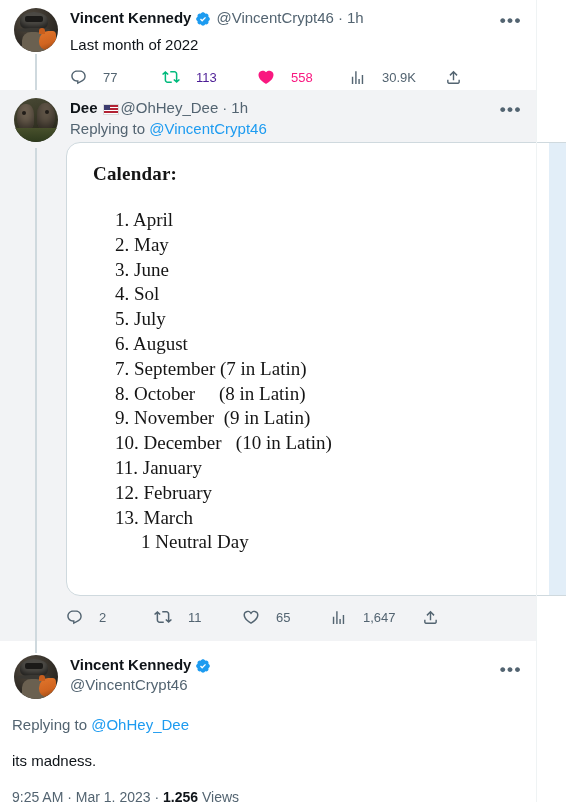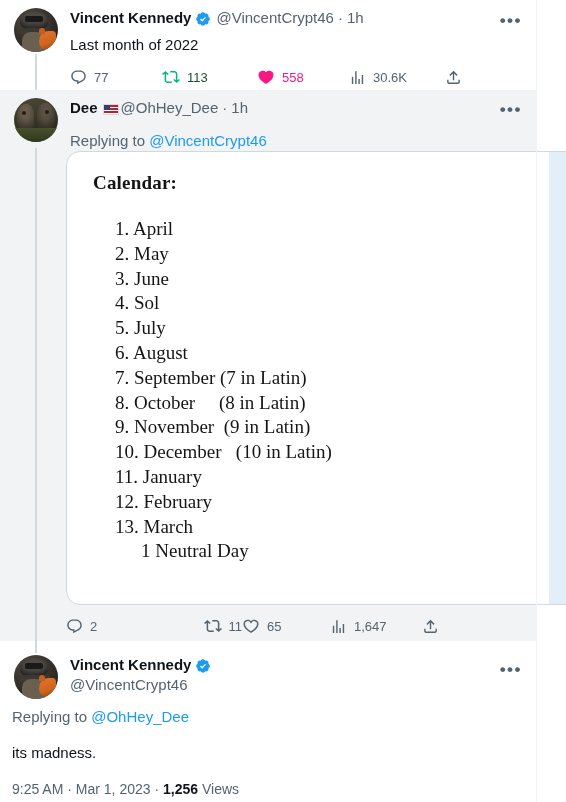--- a/index.html
+++ b/index.html
@@ -161,21 +161,21 @@
   .tweet-text {
     font-size: 15px;
     line-height: 20px;
     color: #0f1419;
     margin-top: 7px;
   }
   .replying {
     font-size: 15px;
     line-height: 20px;
     color: #536471;
-    margin-top: 13px;
+    margin-top: 1px;
   }
   .link { color: #1d9bf0; text-decoration: none; }
 
   .more-btn {
     position: absolute;
     right: 14px;
     color: #536471;
     font-size: 17px;
     letter-spacing: 1.5px;
     line-height: 1;
@@ -188,21 +188,21 @@
     display: flex;
     align-items: center;
     height: 32px;
     margin-top: 4px;
     font-size: 13px;
     color: #536471;
   }
   .act {
     display: flex;
     align-items: center;
-    gap: 7px;
+    gap: 16px;
     cursor: pointer;
   }
   .act .num { font-size: 13px; }
   .act svg { display: block; }
 
   
   .img-card {
     position: relative;
     box-sizing: border-box;
     border: 1px solid #cfd9de;
@@ -307,37 +307,37 @@
               </svg>
           </span>
           <span class="num">77</span>
         </div>
         <div class="act" style="width:95px;">
           <span>
             <svg width="18" height="18" viewBox="0 0 24 24">
                 <path fill="#00ba7c" d="M4.5 3.88l4.432 4.14-1.364 1.46L5.5 7.55V16c0 1.1.896 2 2 2H13v2H7.5c-2.209 0-4-1.79-4-4V7.55L1.432 9.48.068 8.02 4.5 3.88zM16.5 6H11V4h5.5c2.209 0 4 1.79 4 4v8.45l2.068-1.93 1.364 1.46-4.432 4.14-4.432-4.14 1.364-1.46 2.068 1.93V8c0-1.1-.896-2-2-2z"></path>
               </svg>
           </span>
-          <span class="num" style="color:#14532d;">113</span>
+          <span class="num" style="color:#4c1d95;">113</span>
         </div>
         <div class="act" style="width:92px;">
           <span>
             <svg width="18" height="18" viewBox="0 0 24 24">
                 <path fill="#f91880" d="M20.884 13.19c-1.351 2.48-4.001 5.12-8.379 7.67l-.503.3-.504-.3c-4.379-2.55-7.029-5.19-8.382-7.67-1.36-2.5-1.41-4.86-.514-6.67.887-1.79 2.647-2.91 4.601-3.01 1.651-.09 3.368.56 4.798 2.01 1.429-1.45 3.146-2.1 4.796-2.01 1.954.1 3.714 1.22 4.601 3.01.896 1.81.846 4.17-.514 6.67z"></path>
               </svg>
           </span>
           <span class="num" style="color:#f91880;">558</span>
         </div>
         <div class="act" style="width:96px;">
           <span>
             <svg width="17" height="17" viewBox="0 0 24 24">
                 <path fill="#536471" d="M8.75 21V3h2v18h-2zM18 21V8.5h2V21h-2zM4 21l.004-10h2L6 21H4zm9.248 0v-7h2v7h-2z"></path>
               </svg>
           </span>
-          <span class="num">30.6K</span>
+          <span class="num">30.9K</span>
         </div>
         <div class="act">
           <span>
             <svg width="17" height="17" viewBox="0 0 24 24">
                 <path fill="#536471" d="M12 2.59l5.7 5.7-1.41 1.42L13 6.41V16h-2V6.41l-3.3 3.3-1.41-1.42L12 2.59zM21 15l-.02 3.51c0 1.38-1.12 2.49-2.5 2.49H5.5C4.11 21 3 19.88 3 18.5V15h2v3.5c0 .28.22.5.5.5h12.98c.28 0 .5-.22.5-.5L19 15h2z"></path>
               </svg>
           </span>
         </div>
       </div>
     </div>
@@ -399,21 +399,21 @@
 
   <div class="actions" style="margin-left:54px; margin-top:5px;">
     <div class="act" style="width:88px;">
       <span>
         <svg width="17" height="17" viewBox="0 0 24 24">
             <path fill="#536471" d="M1.751 10c0-4.42 3.584-8 8.005-8h4.366c4.49 0 8.129 3.64 8.129 8.13 0 2.96-1.607 5.68-4.196 7.11l-8.054 4.46v-3.69h-.067c-4.49.1-8.183-3.51-8.183-8.01zm8.005-6c-3.317 0-6.005 2.69-6.005 6 0 3.37 2.77 6.08 6.138 6.01l.351-.01h1.761v2.3l5.087-2.81c1.951-1.08 3.163-3.13 3.163-5.36 0-3.39-2.744-6.13-6.129-6.13H9.756z"></path>
           </svg>
       </span>
       <span class="num">2</span>
     </div>
-    <div class="act" style="width:88px;justify-content:flex-end;">
+    <div class="act" style="width:88px;">
       <span>
         <svg width="18" height="18" viewBox="0 0 24 24">
             <path fill="#536471" d="M4.5 3.88l4.432 4.14-1.364 1.46L5.5 7.55V16c0 1.1.896 2 2 2H13v2H7.5c-2.209 0-4-1.79-4-4V7.55L1.432 9.48.068 8.02 4.5 3.88zM16.5 6H11V4h5.5c2.209 0 4 1.79 4 4v8.45l2.068-1.93 1.364 1.46-4.432 4.14-4.432-4.14 1.364-1.46 2.068 1.93V8c0-1.1-.896-2-2-2z"></path>
           </svg>
       </span>
       <span class="num">11</span>
     </div>
     <div class="act" style="width:88px;">
       <span>
         <svg width="18" height="18" viewBox="0 0 24 24">
@@ -465,21 +465,21 @@
             <path fill="#fff" d="M10.74 16.03l-3.2-3.2 1.41-1.41 1.79 1.78 4.31-4.3 1.41 1.41-5.72 5.72z"></path>
           </svg>
         </span>
       </div>
       <div class="namerow">
         <span class="handle" style="margin-left:0;">@VincentCrypt46</span>
       </div>
     </div>
   </div>
 
-  <div class="replying" style="margin-top:8px;">
+  <div class="replying" style="margin-top:16px;">
     <span>Replying to </span><a class="link" href="#">@OhHey_Dee</a>
   </div>
 
   <div class="tweet-text" style="margin-top:16px; font-size:15px;">its madness.</div>
 
   <div class="meta" style="margin-top:16px;">
     <span>9:25 AM</span><span> · </span><span>Mar 1, 2023</span><span> · </span><b>1,256</b><span> Views</span>
   </div>
 </div>
 

